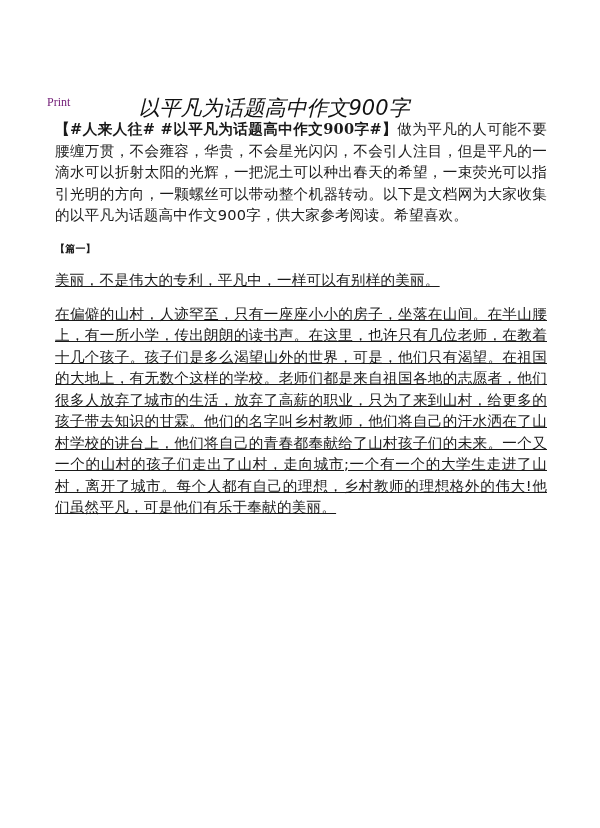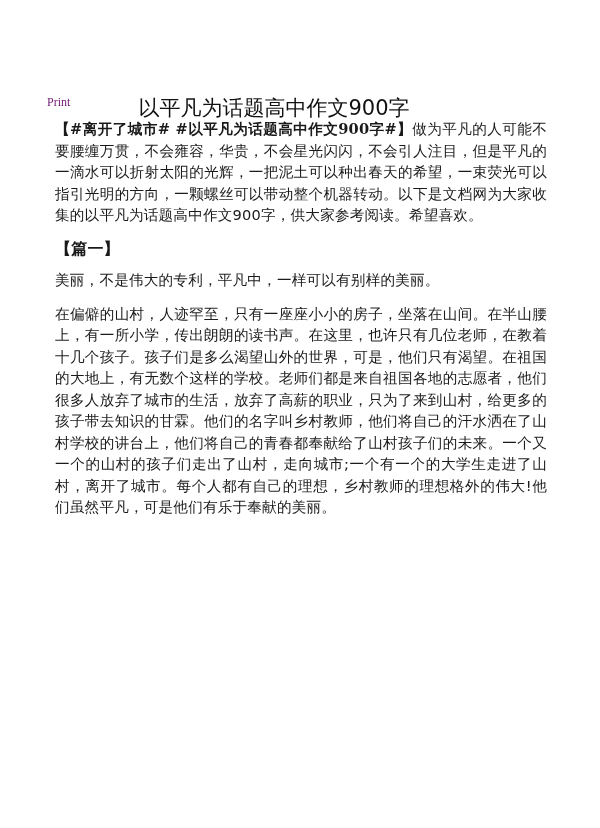--- a/index.html
+++ b/index.html
@@ -6,37 +6,37 @@
     body {
       width: 600px; height: 828px; overflow: hidden; position: relative;
       font-family: "DejaVu Sans", sans-serif; color: #1a1a1a;
     }
     .print-label {
       position: absolute; left: 47px; top: 48px;
       font-family: "Liberation Serif", serif; font-size: 12px; color: #701a75; margin-top: 47px;
     }
     .doc-title {
       position: absolute; left: 0; width: 548px; top: 80px; text-align: center;
-      font-size: 21px; font-weight: normal; color: #111; letter-spacing: 0px;
+      font-size: 21px; font-weight: normal; color: #111; letter-spacing: 0px; font-style: italic;
     }
     .content {
       position: absolute; left: 55px; top: 118px; width: 492px;
       font-size: 14.6px; line-height: 21.5px; letter-spacing: 0.2px;
     }
     .intro { margin: 0 0 12px 0; text-align: justify; }
     .intro .tag { font-weight: bold; font-family: "DejaVu Serif", serif; }
-    .section-head { font-weight: bold; margin: 0 0 10px 0; font-size: 16px; }
-    .para { margin: 0 0 12px 0; text-align: justify; }
+    .section-head { font-weight: bold; margin: 0 0 10px 0; font-size: 10px; }
+    .para { margin: 0 0 12px 0; text-align: justify; text-decoration: underline; }
   </style>
 </head>
 <body>
 
 <div class="print-label">Print</div>
 <h1 class="doc-title">以平凡为话题高中作文900字</h1>
 
 <div class="content">
-  <p class="intro"><span class="tag">【#离开了城市# #以平凡为话题高中作文900字#】</span><span>做为平凡的人可能不要腰缠万贯，不会雍容，华贵，不会星光闪闪，不会引人注目，但是平凡的一滴水可以折射太阳的光辉，一把泥土可以种出春天的希望，一束荧光可以指引光明的方向，一颗螺丝可以带动整个机器转动。以下是文档网为大家收集的以平凡为话题高中作文900字，供大家参考阅读。希望喜欢。</span></p>
+  <p class="intro"><span class="tag">【#人来人往# #以平凡为话题高中作文900字#】</span><span>做为平凡的人可能不要腰缠万贯，不会雍容，华贵，不会星光闪闪，不会引人注目，但是平凡的一滴水可以折射太阳的光辉，一把泥土可以种出春天的希望，一束荧光可以指引光明的方向，一颗螺丝可以带动整个机器转动。以下是文档网为大家收集的以平凡为话题高中作文900字，供大家参考阅读。希望喜欢。</span></p>
 
   <div class="section-head">【篇一】</div>
   <p class="para">美丽，不是伟大的专利，平凡中，一样可以有别样的美丽。</p>
   <p class="para">在偏僻的山村，人迹罕至，只有一座座小小的房子，坐落在山间。在半山腰上，有一所小学，传出朗朗的读书声。在这里，也许只有几位老师，在教着十几个孩子。孩子们是多么渴望山外的世界，可是，他们只有渴望。在祖国的大地上，有无数个这样的学校。老师们都是来自祖国各地的志愿者，他们很多人放弃了城市的生活，放弃了高薪的职业，只为了来到山村，给更多的孩子带去知识的甘霖。他们的名字叫乡村教师，他们将自己的汗水洒在了山村学校的讲台上，他们将自己的青春都奉献给了山村孩子们的未来。一个又一个的山村的孩子们走出了山村，走向城市;一个有一个的大学生走进了山村，离开了城市。每个人都有自己的理想，乡村教师的理想格外的伟大!他们虽然平凡，可是他们有乐于奉献的美丽。</p>
 
 </div>
 
 </body></html>

